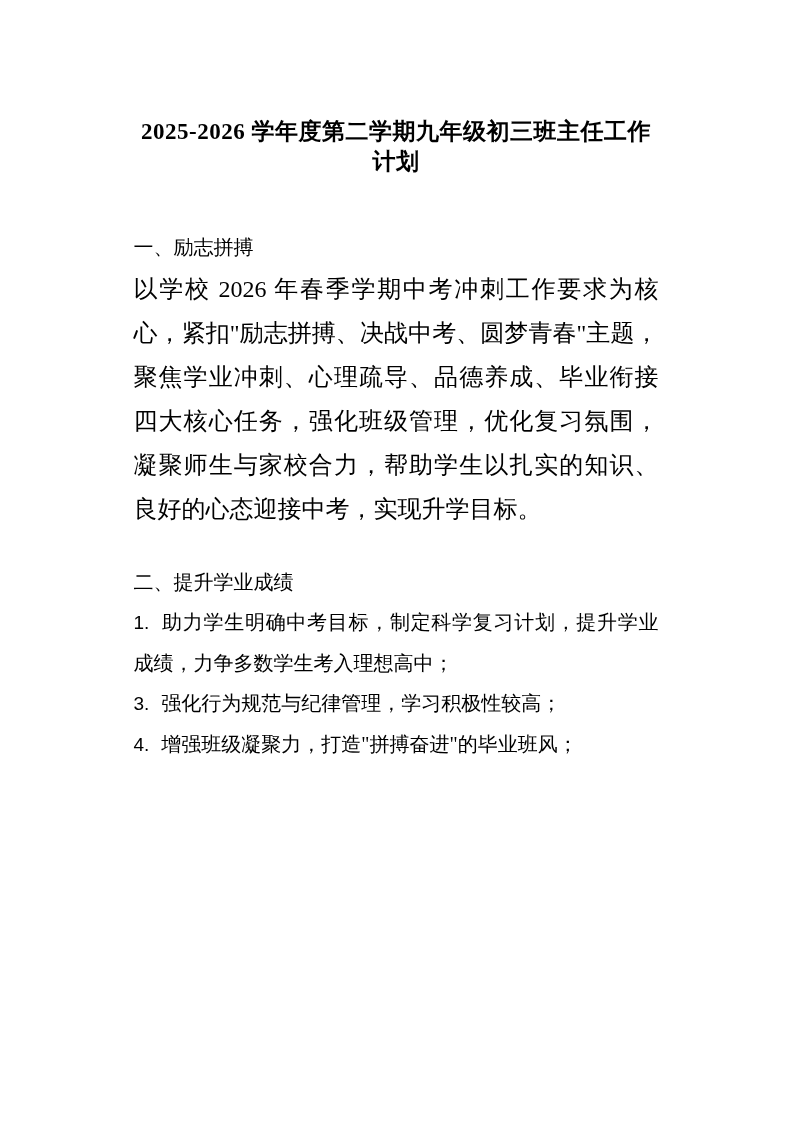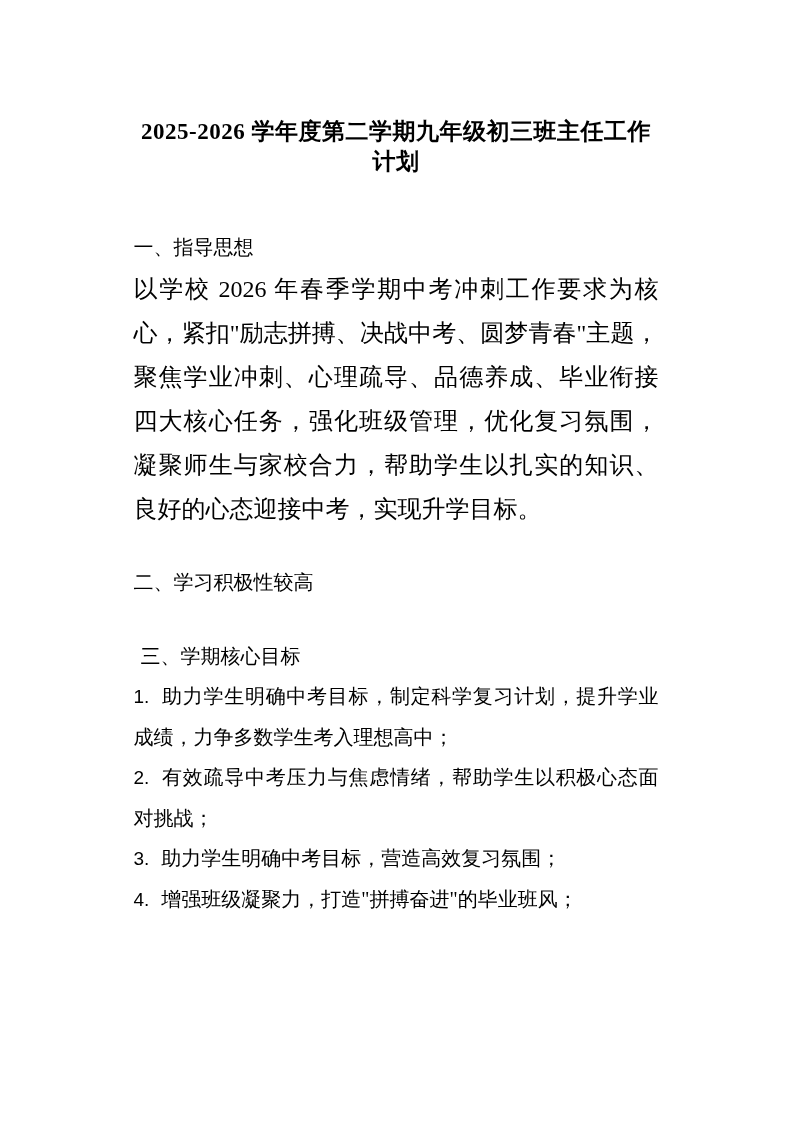--- a/index.html
+++ b/index.html
@@ -56,41 +56,37 @@
   }
 </style>
 </head>
 <body>
 
 <div class="page">
 
   <h1 class="doc-title">2025-2026 学年度第二学期九年级初三班主任工作计划</h1>
 
   <section class="sec-1">
-    <h2 class="sec-heading">一、指导思想</h2>
+    <h2 class="sec-heading">一、励志拼搏</h2>
     <p class="body-para">以学校 2026 年春季学期中考冲刺工作要求为核心，紧扣"励志拼搏、决战中考、圆梦青春"主题，聚焦学业冲刺、心理疏导、品德养成、毕业衔接四大核心任务，强化班级管理，优化复习氛围，凝聚师生与家校合力，帮助学生以扎实的知识、良好的心态迎接中考，实现升学目标。</p>
   </section>
 
   <section class="sec-2">
-    <h2 class="sec-heading">二、学习积极性较高</h2>
+    <h2 class="sec-heading">二、提升学业成绩</h2>
   </section>
 
   <section class="sec-3">
-    <h2 class="sec-heading">三、学期核心目标</h2>
 
     <p class="list-item">
       <span class="list-num">1.</span><span class="list-text">助力学生明确中考目标，制定科学复习计划，提升学业成绩，力争多数学生考入理想高中；</span>
     </p>
 
-    <p class="list-item">
-      <span class="list-num">2.</span><span class="list-text">有效疏导中考压力与焦虑情绪，帮助学生以积极心态面对挑战；</span>
-    </p>
 
     <p class="list-item">
-      <span class="list-num">3.</span><span class="list-text">助力学生明确中考目标，营造高效复习氛围；</span>
+      <span class="list-num">3.</span><span class="list-text">强化行为规范与纪律管理，学习积极性较高；</span>
     </p>
 
     <p class="list-item">
       <span class="list-num">4.</span><span class="list-text">增强班级凝聚力，打造"拼搏奋进"的毕业班风；</span>
     </p>
   </section>
 
 </div>
 
 </body></html>

